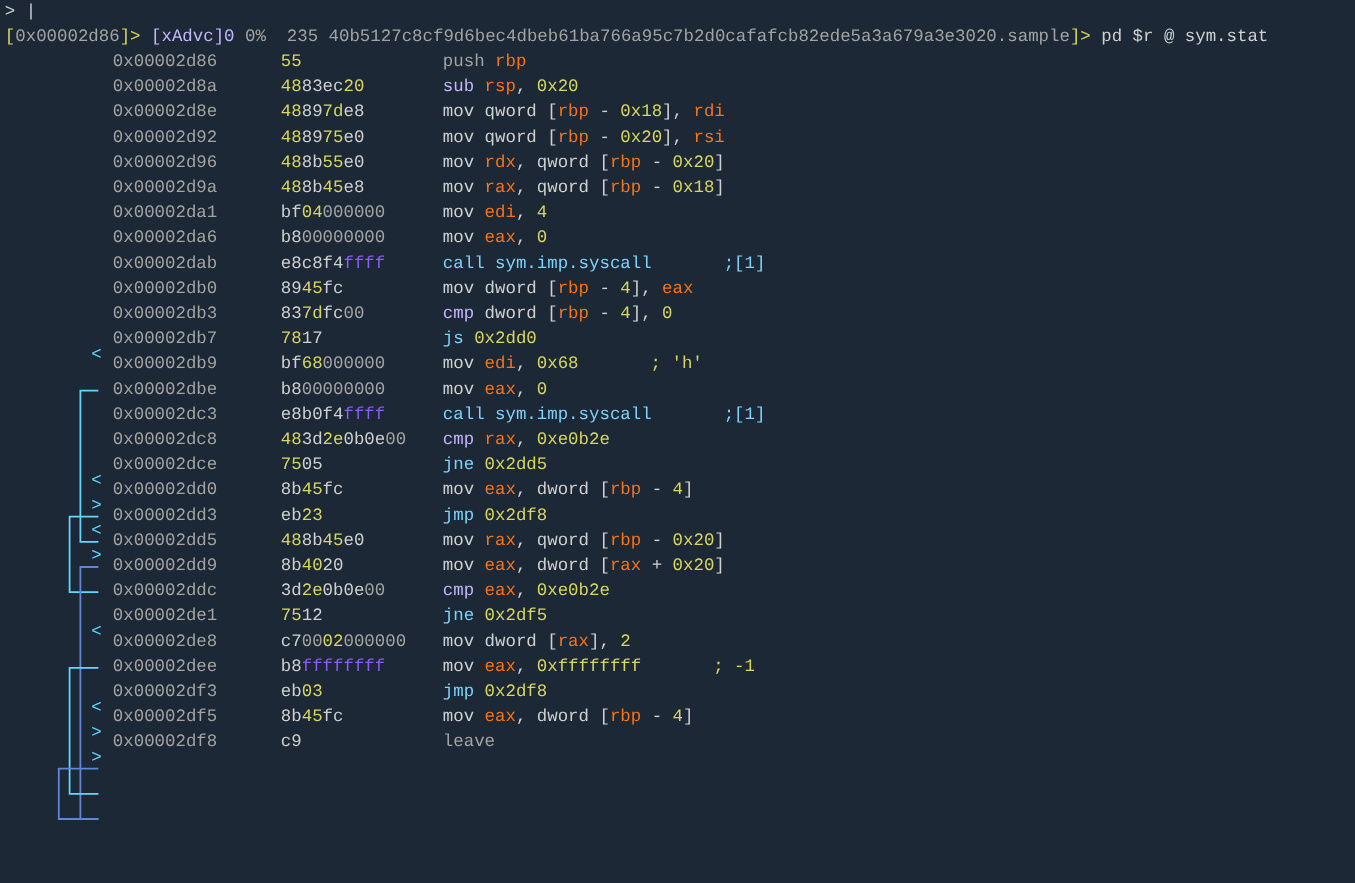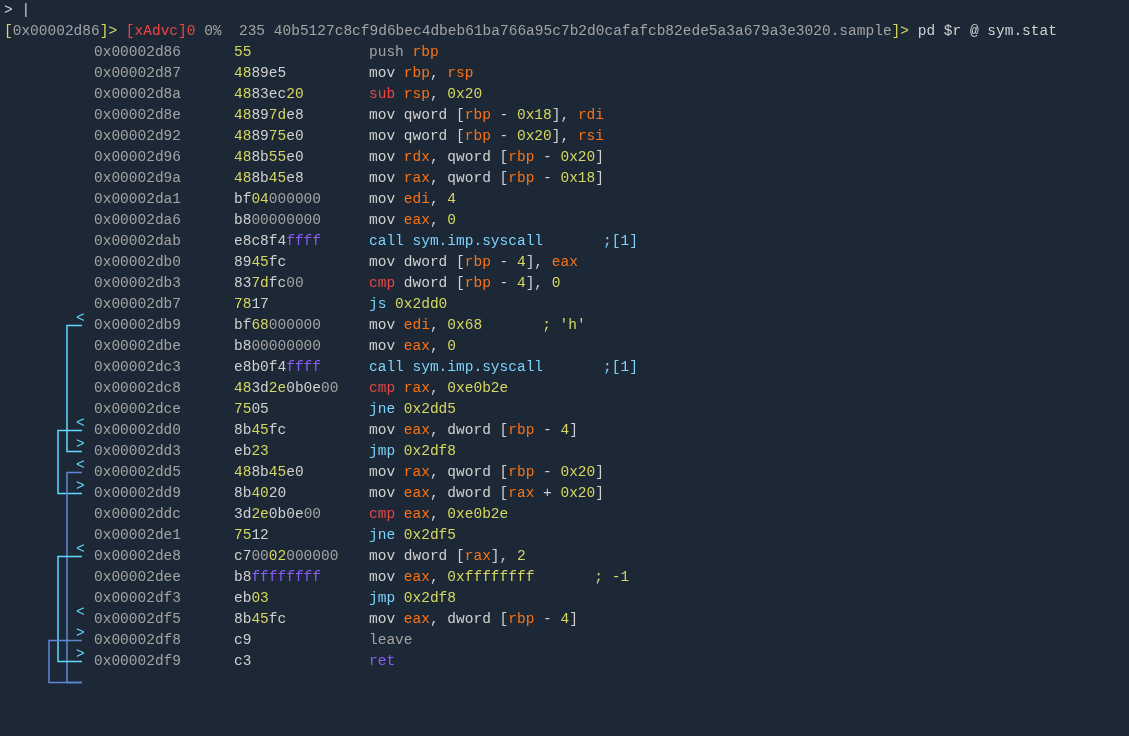--- a/index.html
+++ b/index.html
@@ -11,21 +11,21 @@
   .arrows{width:90px;flex:none;position:relative}
   .addr{width:140px;flex:none}
   .bytes{width:135px;flex:none}
   .asm{flex:none}
   .cmt{padding-left:60px;flex:none}
   
   .c-green{color:#a3a3a3}
   .c-brgreen{color:#7dd3fc}
   .c-yellow{color:#d7d75f}
   .c-cyan{color:#f97316}
-  .c-orange{color:#ef4444}
+  .c-orange{color:#c4b5fd}
   .c-purple{color:#a3a3a3}
   .c-red{color:#8b5cf6}
   .c-white{color:#d0d0d0}
   
   #arrow-svg{position:absolute;left:0;top:0;pointer-events:none}
   #arrow-svg path{fill:none;stroke-width:1.5}
   .p-cyan{stroke:#5fd7ff}
   .p-blue{stroke:#5f87d7}
   #disasm{position:relative}
   .in-arrow{color:#5fd7ff;position:absolute;left:72px}
@@ -34,21 +34,20 @@
 <body>
 <div class="term">
 
 <div class="prompt">&gt; <span>|</span></div>
 
 <div class="prompt"><span class="c-yellow">[</span><span class="c-green">0x00002d86</span><span class="c-yellow">]&gt; </span><span class="c-orange">[xAdvc]0</span> <span class="c-green">0%</span> <span class="c-green"></span> <span class="c-green">235</span> <span class="c-green">40b5127c8cf9d6bec4dbeb61ba766a95c7b2d0cafafcb82ede5a3a679a3e3020.sample</span><span class="c-yellow">]&gt; </span><span class="c-white">pd $r @ sym.stat</span></div>
 
 
 <div id="disasm">
       <div class="row"><span class="arrows"></span><span class="addr c-green">0x00002d86</span><span class="bytes"><span class="c-yellow">55</span></span><span class="asm"><span class="c-purple">push</span><span class="c-white"> </span><span class="c-cyan">rbp</span></span></div>
-      <div class="row"><span class="arrows"></span><span class="addr c-green">0x00002d87</span><span class="bytes"><span class="c-yellow">48</span><span class="c-white">89e5</span></span><span class="asm"><span class="c-white">mov</span><span class="c-white"> </span><span class="c-cyan">rbp</span><span class="c-white">, </span><span class="c-cyan">rsp</span></span></div>
       <div class="row"><span class="arrows"></span><span class="addr c-green">0x00002d8a</span><span class="bytes"><span class="c-yellow">48</span><span class="c-white">83ec</span><span class="c-yellow">20</span></span><span class="asm"><span class="c-orange">sub</span><span class="c-white"> </span><span class="c-cyan">rsp</span><span class="c-white">, </span><span class="c-yellow">0x20</span></span></div>
       <div class="row"><span class="arrows"></span><span class="addr c-green">0x00002d8e</span><span class="bytes"><span class="c-yellow">48</span><span class="c-white">89</span><span class="c-yellow">7d</span><span class="c-white">e8</span></span><span class="asm"><span class="c-white">mov</span><span class="c-white"> qword [</span><span class="c-cyan">rbp</span><span class="c-white"> - </span><span class="c-yellow">0x18</span><span class="c-white">], </span><span class="c-cyan">rdi</span></span></div>
       <div class="row"><span class="arrows"></span><span class="addr c-green">0x00002d92</span><span class="bytes"><span class="c-yellow">48</span><span class="c-white">89</span><span class="c-yellow">75</span><span class="c-white">e0</span></span><span class="asm"><span class="c-white">mov</span><span class="c-white"> qword [</span><span class="c-cyan">rbp</span><span class="c-white"> - </span><span class="c-yellow">0x20</span><span class="c-white">], </span><span class="c-cyan">rsi</span></span></div>
       <div class="row"><span class="arrows"></span><span class="addr c-green">0x00002d96</span><span class="bytes"><span class="c-yellow">48</span><span class="c-white">8b</span><span class="c-yellow">55</span><span class="c-white">e0</span></span><span class="asm"><span class="c-white">mov</span><span class="c-white"> </span><span class="c-cyan">rdx</span><span class="c-white">, qword [</span><span class="c-cyan">rbp</span><span class="c-white"> - </span><span class="c-yellow">0x20</span><span class="c-white">]</span></span></div>
       <div class="row"><span class="arrows"></span><span class="addr c-green">0x00002d9a</span><span class="bytes"><span class="c-yellow">48</span><span class="c-white">8b</span><span class="c-yellow">45</span><span class="c-white">e8</span></span><span class="asm"><span class="c-white">mov</span><span class="c-white"> </span><span class="c-cyan">rax</span><span class="c-white">, qword [</span><span class="c-cyan">rbp</span><span class="c-white"> - </span><span class="c-yellow">0x18</span><span class="c-white">]</span></span></div>
       <div class="row"><span class="arrows"></span><span class="addr c-green">0x00002da1</span><span class="bytes"><span class="c-white">bf</span><span class="c-yellow">04</span><span class="c-green">000000</span></span><span class="asm"><span class="c-white">mov</span><span class="c-white"> </span><span class="c-cyan">edi</span><span class="c-white">, </span><span class="c-yellow">4</span></span></div>
       <div class="row"><span class="arrows"></span><span class="addr c-green">0x00002da6</span><span class="bytes"><span class="c-white">b8</span><span class="c-green">00000000</span></span><span class="asm"><span class="c-white">mov</span><span class="c-white"> </span><span class="c-cyan">eax</span><span class="c-white">, </span><span class="c-yellow">0</span></span></div>
       <div class="row"><span class="arrows"></span><span class="addr c-green">0x00002dab</span><span class="bytes"><span class="c-white">e8c8f4</span><span class="c-red">ffff</span></span><span class="asm"><span class="c-brgreen">call</span><span class="c-white"> </span><span class="c-brgreen">sym.imp.syscall</span></span><span class="cmt c-brgreen">;[1]</span></div>
       <div class="row"><span class="arrows"></span><span class="addr c-green">0x00002db0</span><span class="bytes"><span class="c-white">89</span><span class="c-yellow">45</span><span class="c-white">fc</span></span><span class="asm"><span class="c-white">mov</span><span class="c-white"> dword [</span><span class="c-cyan">rbp</span><span class="c-white"> - </span><span class="c-yellow">4</span><span class="c-white">], </span><span class="c-cyan">eax</span></span></div>
       <div class="row"><span class="arrows"></span><span class="addr c-green">0x00002db3</span><span class="bytes"><span class="c-white">83</span><span class="c-yellow">7d</span><span class="c-white">fc</span><span class="c-green">00</span></span><span class="asm"><span class="c-orange">cmp</span><span class="c-white"> dword [</span><span class="c-cyan">rbp</span><span class="c-white"> - </span><span class="c-yellow">4</span><span class="c-white">], </span><span class="c-yellow">0</span></span></div>
@@ -62,21 +61,20 @@
       <div class="row"><span class="arrows"><span class="in-arrow ">&lt;</span></span><span class="addr c-green">0x00002dd3</span><span class="bytes"><span class="c-white">eb</span><span class="c-yellow">23</span></span><span class="asm"><span class="c-brgreen">jmp</span><span class="c-white"> </span><span class="c-yellow">0x2df8</span></span></div>
       <div class="row"><span class="arrows"><span class="in-arrow ">&gt;</span></span><span class="addr c-green">0x00002dd5</span><span class="bytes"><span class="c-yellow">48</span><span class="c-white">8b</span><span class="c-yellow">45</span><span class="c-white">e0</span></span><span class="asm"><span class="c-white">mov</span><span class="c-white"> </span><span class="c-cyan">rax</span><span class="c-white">, qword [</span><span class="c-cyan">rbp</span><span class="c-white"> - </span><span class="c-yellow">0x20</span><span class="c-white">]</span></span></div>
       <div class="row"><span class="arrows"></span><span class="addr c-green">0x00002dd9</span><span class="bytes"><span class="c-white">8b</span><span class="c-yellow">40</span><span class="c-white">20</span></span><span class="asm"><span class="c-white">mov</span><span class="c-white"> </span><span class="c-cyan">eax</span><span class="c-white">, dword [</span><span class="c-cyan">rax</span><span class="c-white"> + </span><span class="c-yellow">0x20</span><span class="c-white">]</span></span></div>
       <div class="row"><span class="arrows"></span><span class="addr c-green">0x00002ddc</span><span class="bytes"><span class="c-white">3d</span><span class="c-yellow">2e</span><span class="c-white">0b0e</span><span class="c-green">00</span></span><span class="asm"><span class="c-orange">cmp</span><span class="c-white"> </span><span class="c-cyan">eax</span><span class="c-white">, </span><span class="c-yellow">0xe0b2e</span></span></div>
       <div class="row"><span class="arrows"><span class="in-arrow ">&lt;</span></span><span class="addr c-green">0x00002de1</span><span class="bytes"><span class="c-yellow">75</span><span class="c-white">12</span></span><span class="asm"><span class="c-brgreen">jne</span><span class="c-white"> </span><span class="c-yellow">0x2df5</span></span></div>
       <div class="row"><span class="arrows"></span><span class="addr c-green">0x00002de8</span><span class="bytes"><span class="c-white">c7</span><span class="c-green">00</span><span class="c-yellow">02</span><span class="c-green">000000</span></span><span class="asm"><span class="c-white">mov</span><span class="c-white"> dword [</span><span class="c-cyan">rax</span><span class="c-white">], </span><span class="c-yellow">2</span></span></div>
       <div class="row"><span class="arrows"></span><span class="addr c-green">0x00002dee</span><span class="bytes"><span class="c-white">b8</span><span class="c-red">ffffffff</span></span><span class="asm"><span class="c-white">mov</span><span class="c-white"> </span><span class="c-cyan">eax</span><span class="c-white">, </span><span class="c-yellow">0xffffffff</span></span><span class="cmt c-yellow">; -1</span></div>
       <div class="row"><span class="arrows"><span class="in-arrow ">&lt;</span></span><span class="addr c-green">0x00002df3</span><span class="bytes"><span class="c-white">eb</span><span class="c-yellow">03</span></span><span class="asm"><span class="c-brgreen">jmp</span><span class="c-white"> </span><span class="c-yellow">0x2df8</span></span></div>
       <div class="row"><span class="arrows"><span class="in-arrow ">&gt;</span></span><span class="addr c-green">0x00002df5</span><span class="bytes"><span class="c-white">8b</span><span class="c-yellow">45</span><span class="c-white">fc</span></span><span class="asm"><span class="c-white">mov</span><span class="c-white"> </span><span class="c-cyan">eax</span><span class="c-white">, dword [</span><span class="c-cyan">rbp</span><span class="c-white"> - </span><span class="c-yellow">4</span><span class="c-white">]</span></span></div>
       <div class="row"><span class="arrows"><span class="in-arrow ">&gt;</span></span><span class="addr c-green">0x00002df8</span><span class="bytes"><span class="c-white">c9</span></span><span class="asm"><span class="c-purple">leave</span></span></div>
-      <div class="row"><span class="arrows"></span><span class="addr c-green">0x00002df9</span><span class="bytes"><span class="c-white">c3</span></span><span class="asm"><span class="c-red">ret</span></span></div>
       <svg id="arrow-svg" width="90" height="672">
         <path d="M 78 283.5 L 63 283.5 L 63 409.5 L 78 409.5" class="p-cyan"></path>
         <path d="M 78 388.5 L 54 388.5 L 54 451.5 L 78 451.5" class="p-cyan"></path>
         <path d="M 78 430.5 L 63 430.5 L 63 640.5 L 78 640.5" class="p-blue"></path>
         <path d="M 78 514.5 L 54 514.5 L 54 619.5 L 78 619.5" class="p-cyan"></path>
         <path d="M 78 598.5 L 45 598.5 L 45 640.5 L 78 640.5" class="p-blue"></path>
       </svg>
     </div>
 
 </div>

